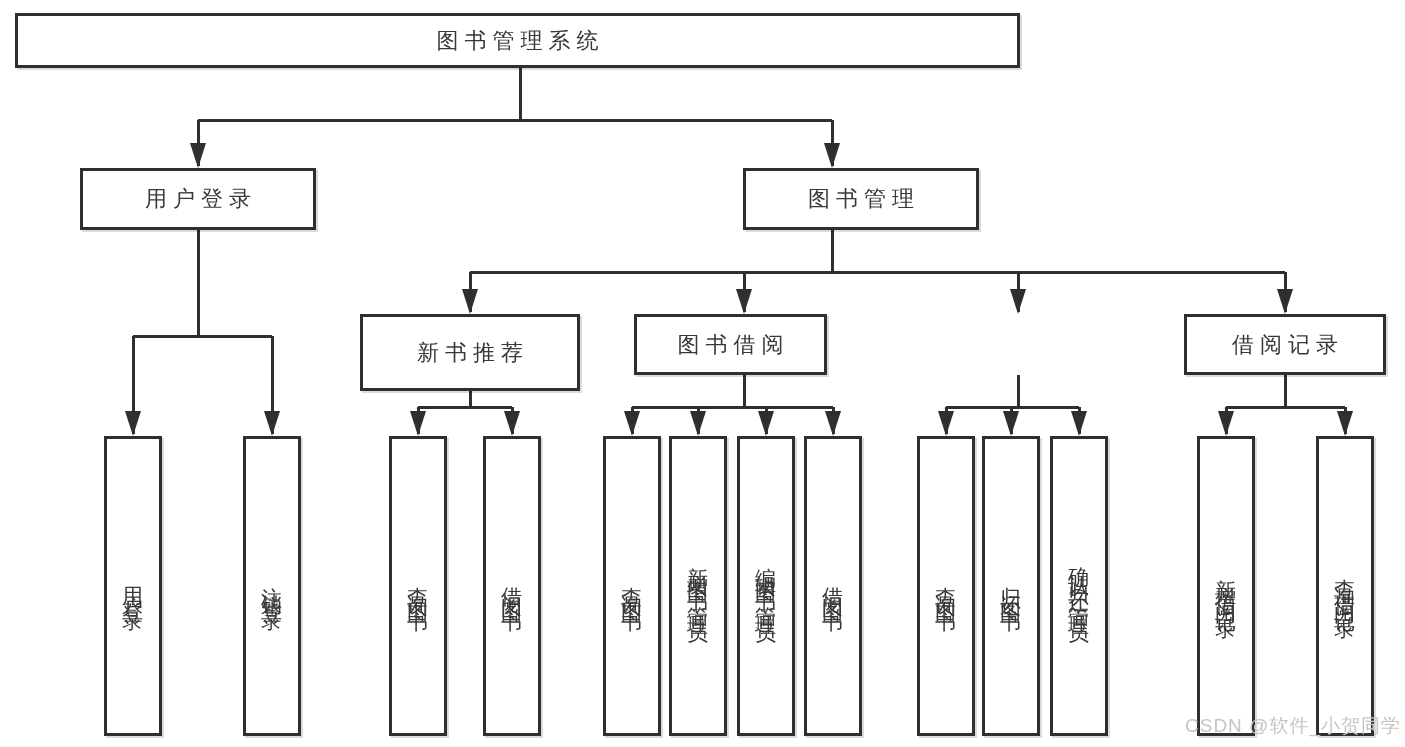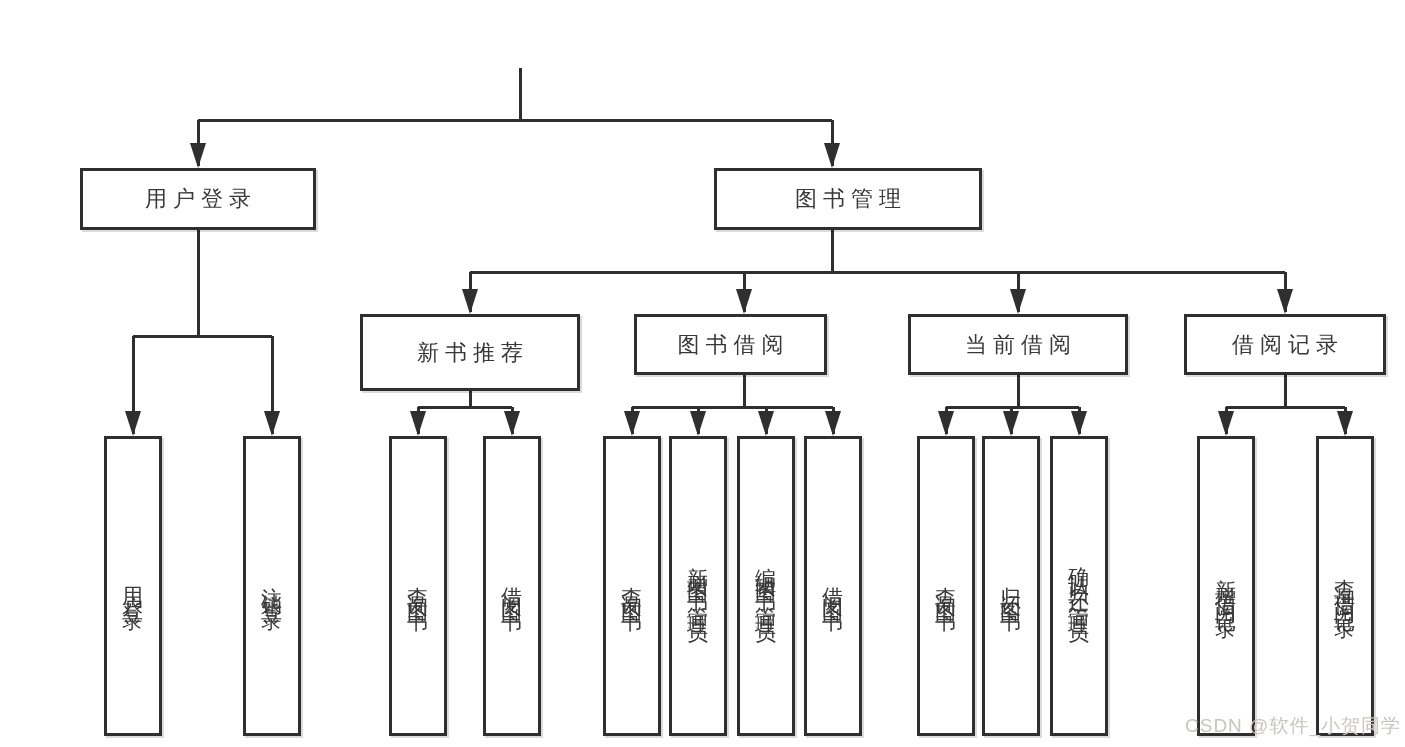--- a/index.html
+++ b/index.html
@@ -59,36 +59,36 @@
       <use href="#ah" transform="translate(766,436)"></use>
       <use href="#ah" transform="translate(833,436)"></use>
       <use href="#ah" transform="translate(946,436)"></use>
       <use href="#ah" transform="translate(1011,436)"></use>
       <use href="#ah" transform="translate(1079,436)"></use>
       <use href="#ah" transform="translate(1226,436)"></use>
       <use href="#ah" transform="translate(1345,436)"></use>
     </g>
   </svg>
 
+  <div class="node h-node" style="left:15px;top:13px;width:1005px;height:55px">
+    <span>图书管理系统</span>
+  </div>
 
   <div class="node h-node" style="left:80px;top:168px;width:236px;height:62px">
     <span>用户登录</span>
   </div>
-  <div class="node h-node" style="left:714px;top:168px;width:268px;height:62px">
+  <div class="node h-node" style="left:743px;top:168px;width:236px;height:62px">
     <span>图书管理</span>
   </div>
 
   <div class="node h-node" style="left:360px;top:314px;width:220px;height:77px">
     <span>新书推荐</span>
   </div>
   <div class="node h-node" style="left:634px;top:314px;width:193px;height:61px">
     <span>图书借阅</span>
-  </div>
-  <div class="node h-node" style="left:908px;top:314px;width:220px;height:61px">
-    <span>当前借阅</span>
   </div>
   <div class="node h-node" style="left:1184px;top:314px;width:202px;height:61px">
     <span>借阅记录</span>
   </div>
 
   <div class="node v-node" style="left:104px;top:436px">
     <span>用户登录</span>
   </div>
   <div class="node v-node" style="left:243px;top:436px">
     <span>注销登录</span>

